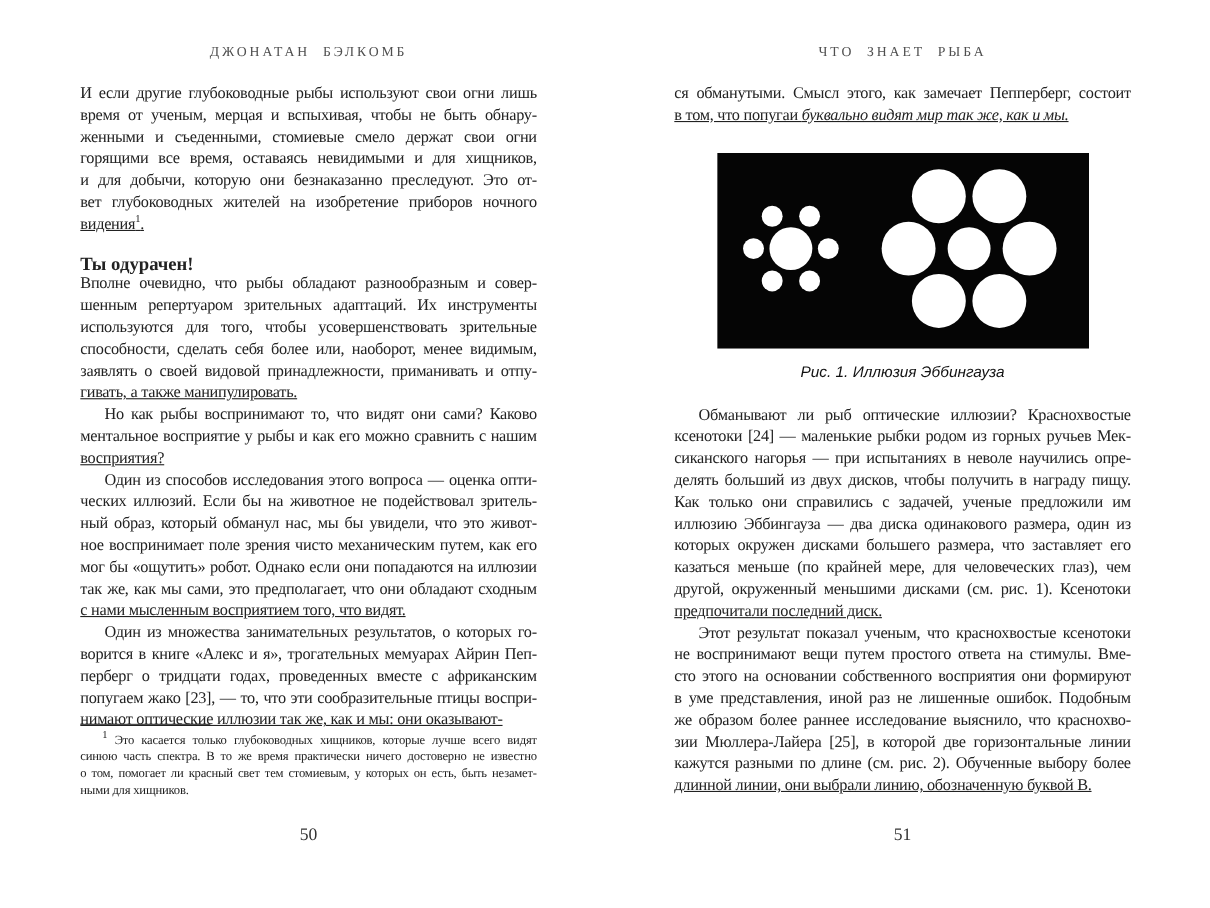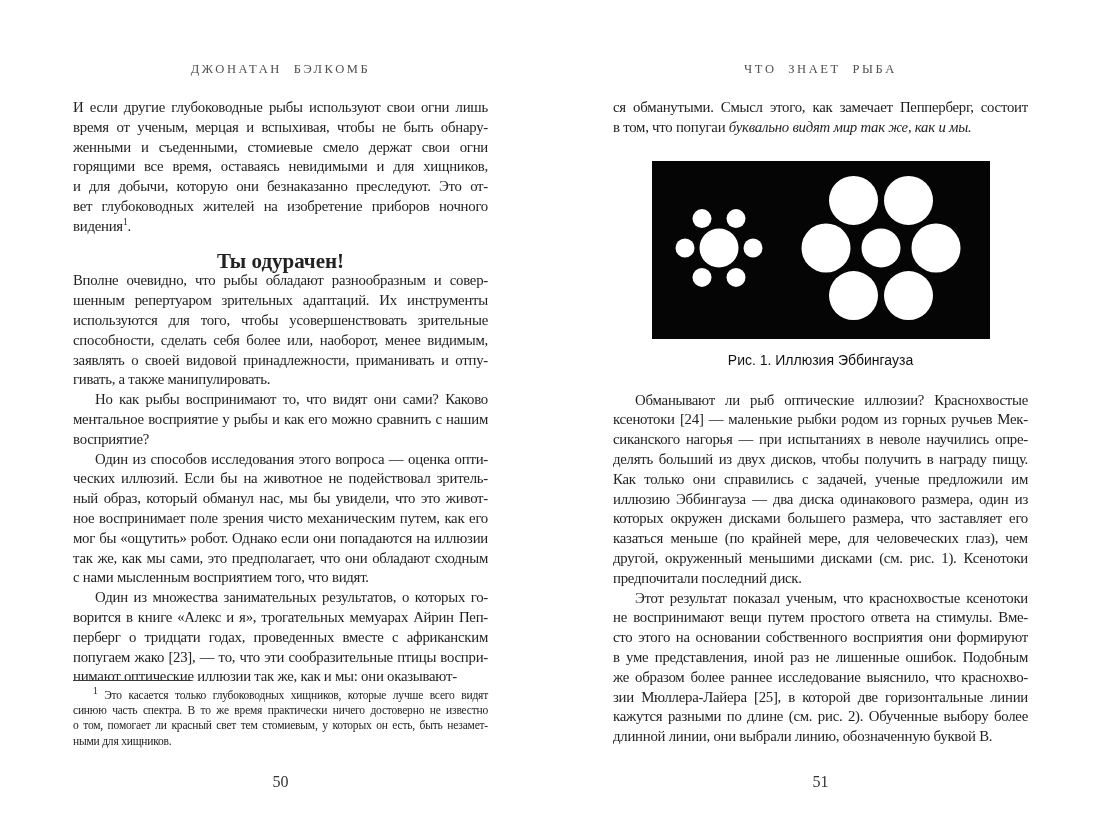--- a/index.html
+++ b/index.html
@@ -1,50 +1,50 @@
 <!DOCTYPE html>
 <html><head>
 <meta charset="utf-8">
 <style>
   html,body{margin:0;padding:0;}
   body{
     width:1100px;height:825px;position:relative;background:#ffffff;
     font-family:"Liberation Serif","DejaVu Serif",serif;color:#222222;
     overflow:hidden;
   }
-  .page{position:absolute;top:0;height:624px;width:550px;background:#ffffff;margin-top:22px;}
+  .page{position:absolute;top:0;height:624px;width:550px;background:#ffffff;}
   #page-0{left:0;}
   #page-1{left:550px;}
   .running-head{
     position:absolute;top:40px;text-align:center;
     font-size:12.5px;letter-spacing:2.6px;word-spacing:6px;color:#4f4f4f;
   }
   #page-0 .running-head{left:73px;width:415px;}
   #page-1 .running-head{left:63px;width:415px;}
   .text-col{position:absolute;top:76px;width:415px;}
   #col-0{left:73px;}
   #col-1{left:63px;}
   .para{margin:0;}
   .line{
     font-size:14.8px;line-height:19.8px;height:19.8px;letter-spacing:-0.25px;
     white-space:nowrap;text-align:justify;text-align-last:justify;
   }
-  .line.last{text-align:right;text-align-last:left;}
+  .line.last{text-align:right;text-align-last:left;text-decoration:underline;}
   .line.first-indent{padding-left:22px;}
   .sup{font-size:9.5px;vertical-align:super;line-height:0;}
   .italic{font-style:italic;}
   .heading{
-    margin-top:15px;font-weight:bold;font-size:21px;line-height:19.8px;height:19.8px;text-align:center;
+    margin-top:15px;font-weight:bold;font-size:17px;line-height:19.8px;height:19.8px;
   }
   .figure-block{margin:23px 0 22px 0;}
   .figure-block svg{display:block;margin:0 auto;}
   .fig-caption{
     margin-top:13px;text-align:center;
     font-family:"Liberation Sans","DejaVu Sans",sans-serif;
-    font-size:14px;line-height:17px;color:#111111;
+    font-size:14px;line-height:17px;color:#111111;font-style:italic;
   }
   .footnote{position:absolute;top:658px;width:415px;}
   #page-0 .footnote{left:73px;}
   .footnote-rule{width:118px;border-top:1.5px solid #3a3a3a;margin-bottom:7px;}
   .fn-line{
     font-size:11.5px;line-height:15.2px;height:15.2px;letter-spacing:-0.2px;
     white-space:nowrap;text-align:justify;text-align-last:justify;
   }
   .fn-line.last{text-align:left;text-align-last:left;}
   .fn-line.first-indent{padding-left:20px;}
@@ -74,21 +74,21 @@
         <div class="line">Вполне очевидно, что рыбы обладают разнообразным и совер-</div>
         <div class="line">шенным репертуаром зрительных адаптаций. Их инструменты</div>
         <div class="line">используются для того, чтобы усовершенствовать зрительные</div>
         <div class="line">способности, сделать себя более или, наоборот, менее видимым,</div>
         <div class="line">заявлять о своей видовой принадлежности, приманивать и отпу-</div>
         <div class="line last">гивать, а также манипулировать.</div>
       </div>
       <div class="para">
         <div class="line first-indent">Но как рыбы воспринимают то, что видят они сами? Каково</div>
         <div class="line">ментальное восприятие у рыбы и как его можно сравнить с нашим</div>
-        <div class="line last">восприятие?</div>
+        <div class="line last">восприятия?</div>
       </div>
       <div class="para">
         <div class="line first-indent">Один из способов исследования этого вопроса — оценка опти-</div>
         <div class="line">ческих иллюзий. Если бы на животное не подействовал зритель-</div>
         <div class="line">ный образ, который обманул нас, мы бы увидели, что это живот-</div>
         <div class="line">ное воспринимает поле зрения чисто механическим путем, как его</div>
         <div class="line">мог бы «ощутить» робот. Однако если они попадаются на иллюзии</div>
         <div class="line">так же, как мы сами, это предполагает, что они обладают сходным</div>
         <div class="line last">с нами мысленным восприятием того, что видят.</div>
       </div>

